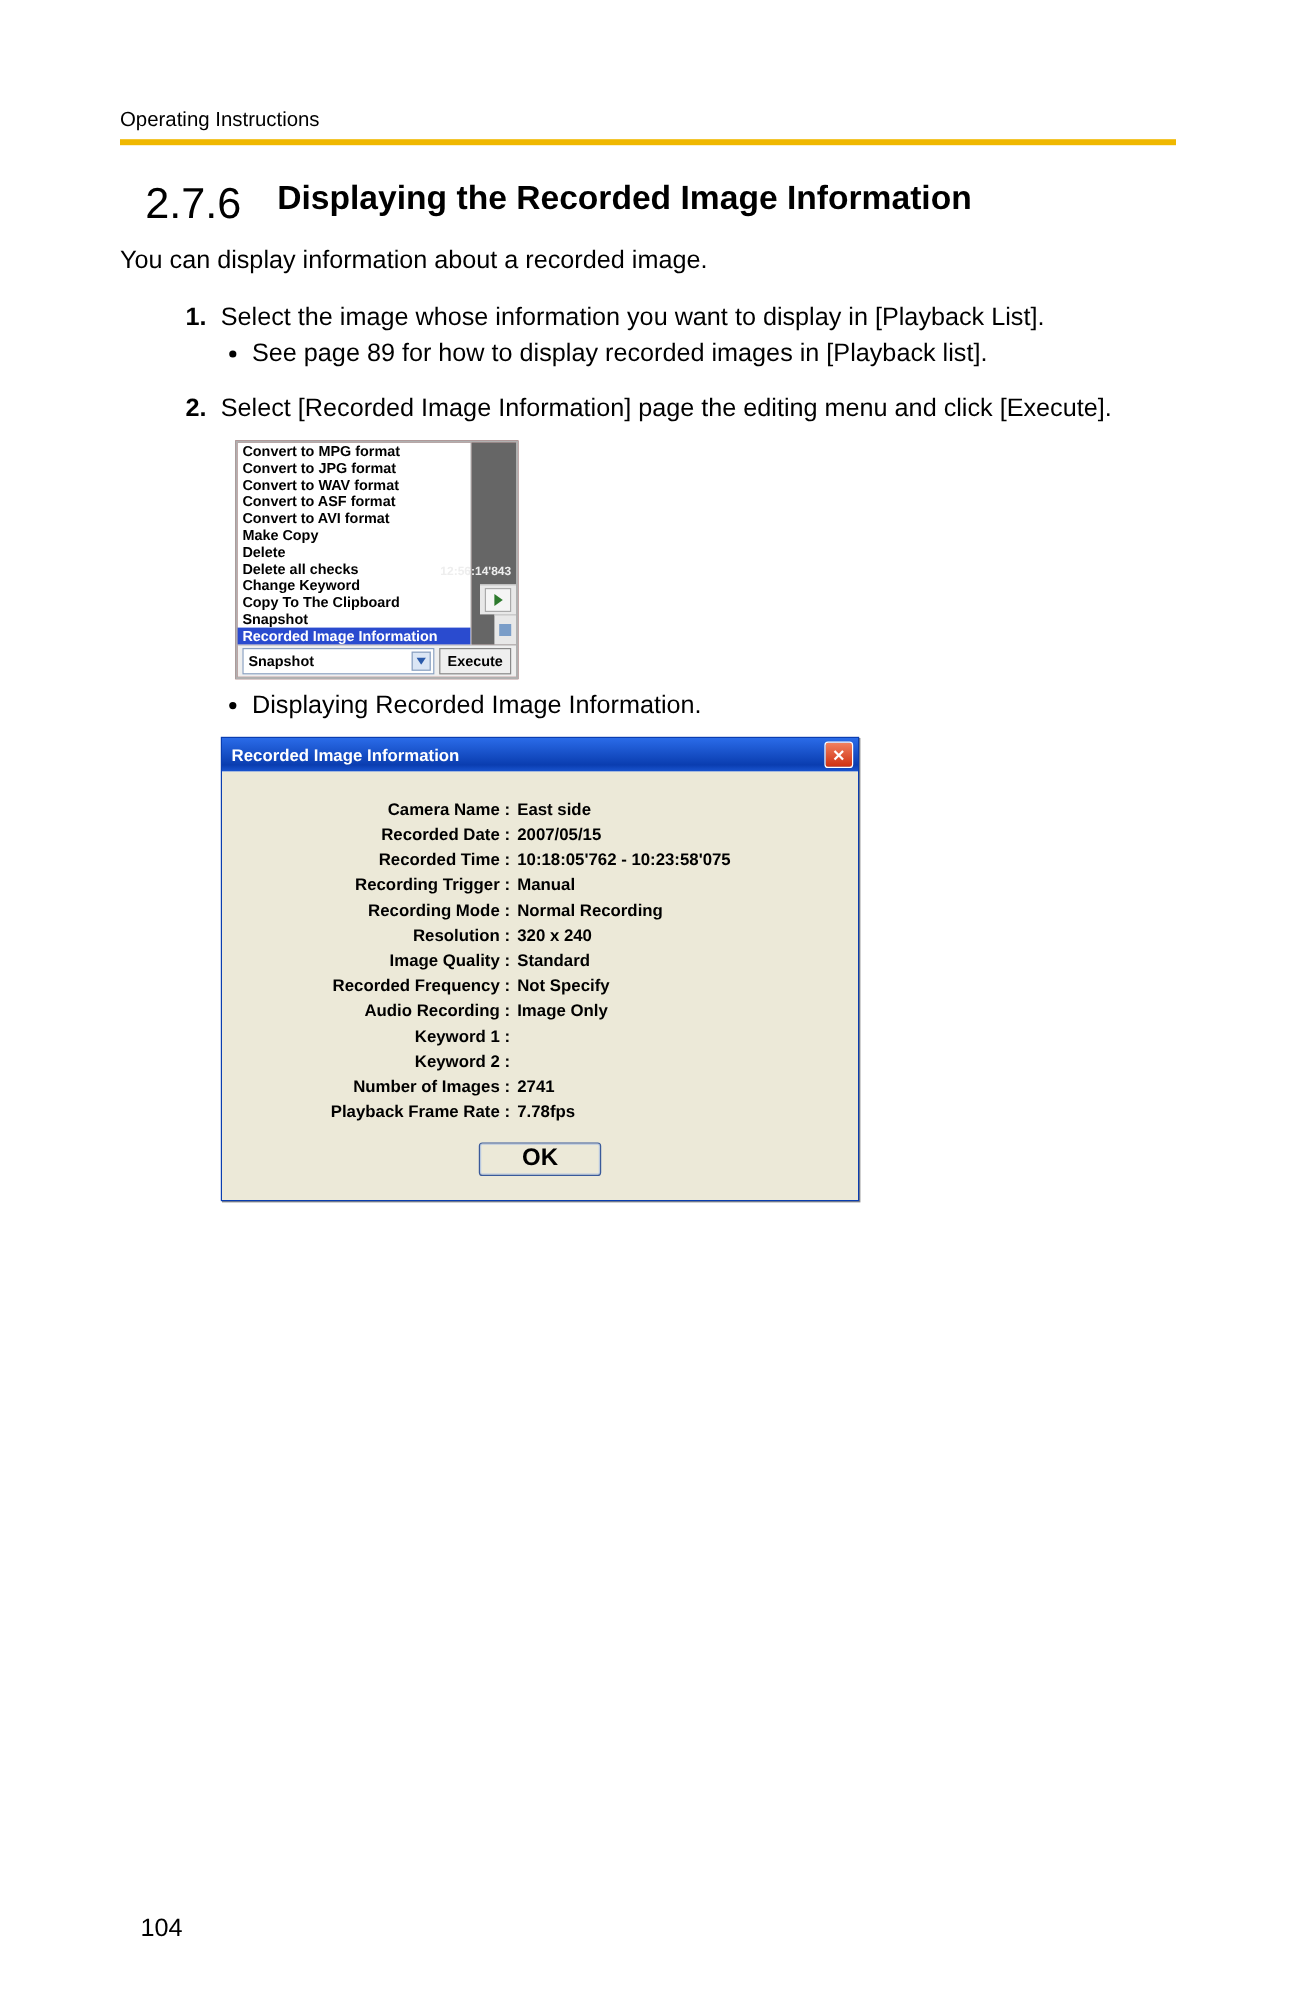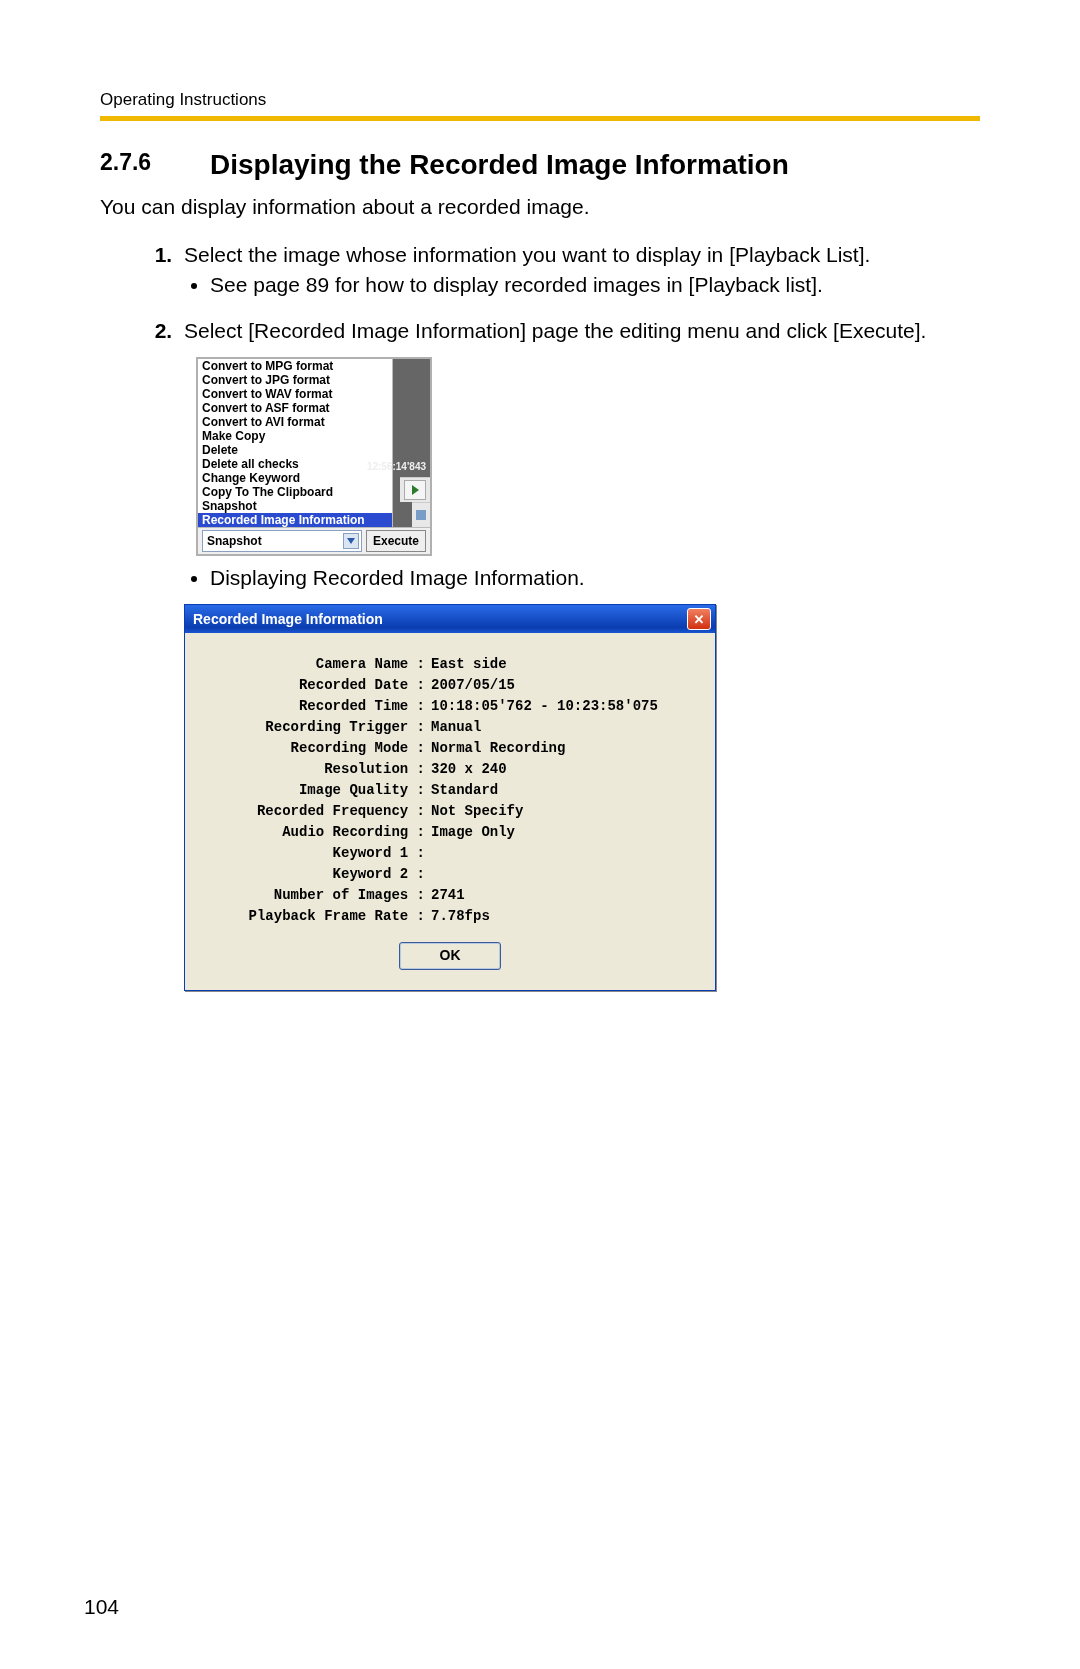--- a/index.html
+++ b/index.html
@@ -17,25 +17,26 @@
     min-height: 1669px;
     position: relative;
   }
   .header-bar {
     font-size: 17px;
     padding-bottom: 6px;
     border-bottom: 5px solid #f0b800;
     margin-bottom: 28px;
   }
   .section-number {
-    font-size: 23px;
-    font-weight: bold;
+    font-size: 36px;
+    font-weight: normal;
     display: inline-block;
     width: 110px;
     vertical-align: top;
+    margin-left: 21px;
   }
   .section-title {
     font-size: 28px;
     font-weight: bold;
     display: inline;
   }
   .intro {
     font-size: 21px;
     margin: 14px 0 24px 0;
   }
@@ -216,21 +217,20 @@
     line-height: 1;
   }
   .dialog-body {
     background: #ece9d8;
     padding: 18px 20px 20px 20px;
   }
   .field-row {
     display: flex;
     margin: 5px 0;
     font-size: 14px;
-    font-family: Liberation Mono, monospace;
   }
   .field-label {
     width: 220px;
     text-align: right;
     padding-right: 6px;
   }
   .field-value {
     flex: 1;
   }
   .ok-row {
@@ -239,26 +239,26 @@
   }
   .ok-btn {
     display: inline-block;
     width: 100px;
     height: 26px;
     line-height: 24px;
     background: #ece9d8;
     border: 1px solid #3a5a9a;
     border-radius: 3px;
     box-shadow: inset 0 0 0 1px #b8c8e0;
-    font-size: 14px;
+    font-size: 20px;
   }
   .page-number {
     position: absolute;
     bottom: 50px;
-    left: 84px;
+    left: 117px;
     font-size: 21px;
   }
 </style>
 </head>
 <body>
 
 <div class="page">
   <div class="header-bar">Operating Instructions</div>
 
   <div>

